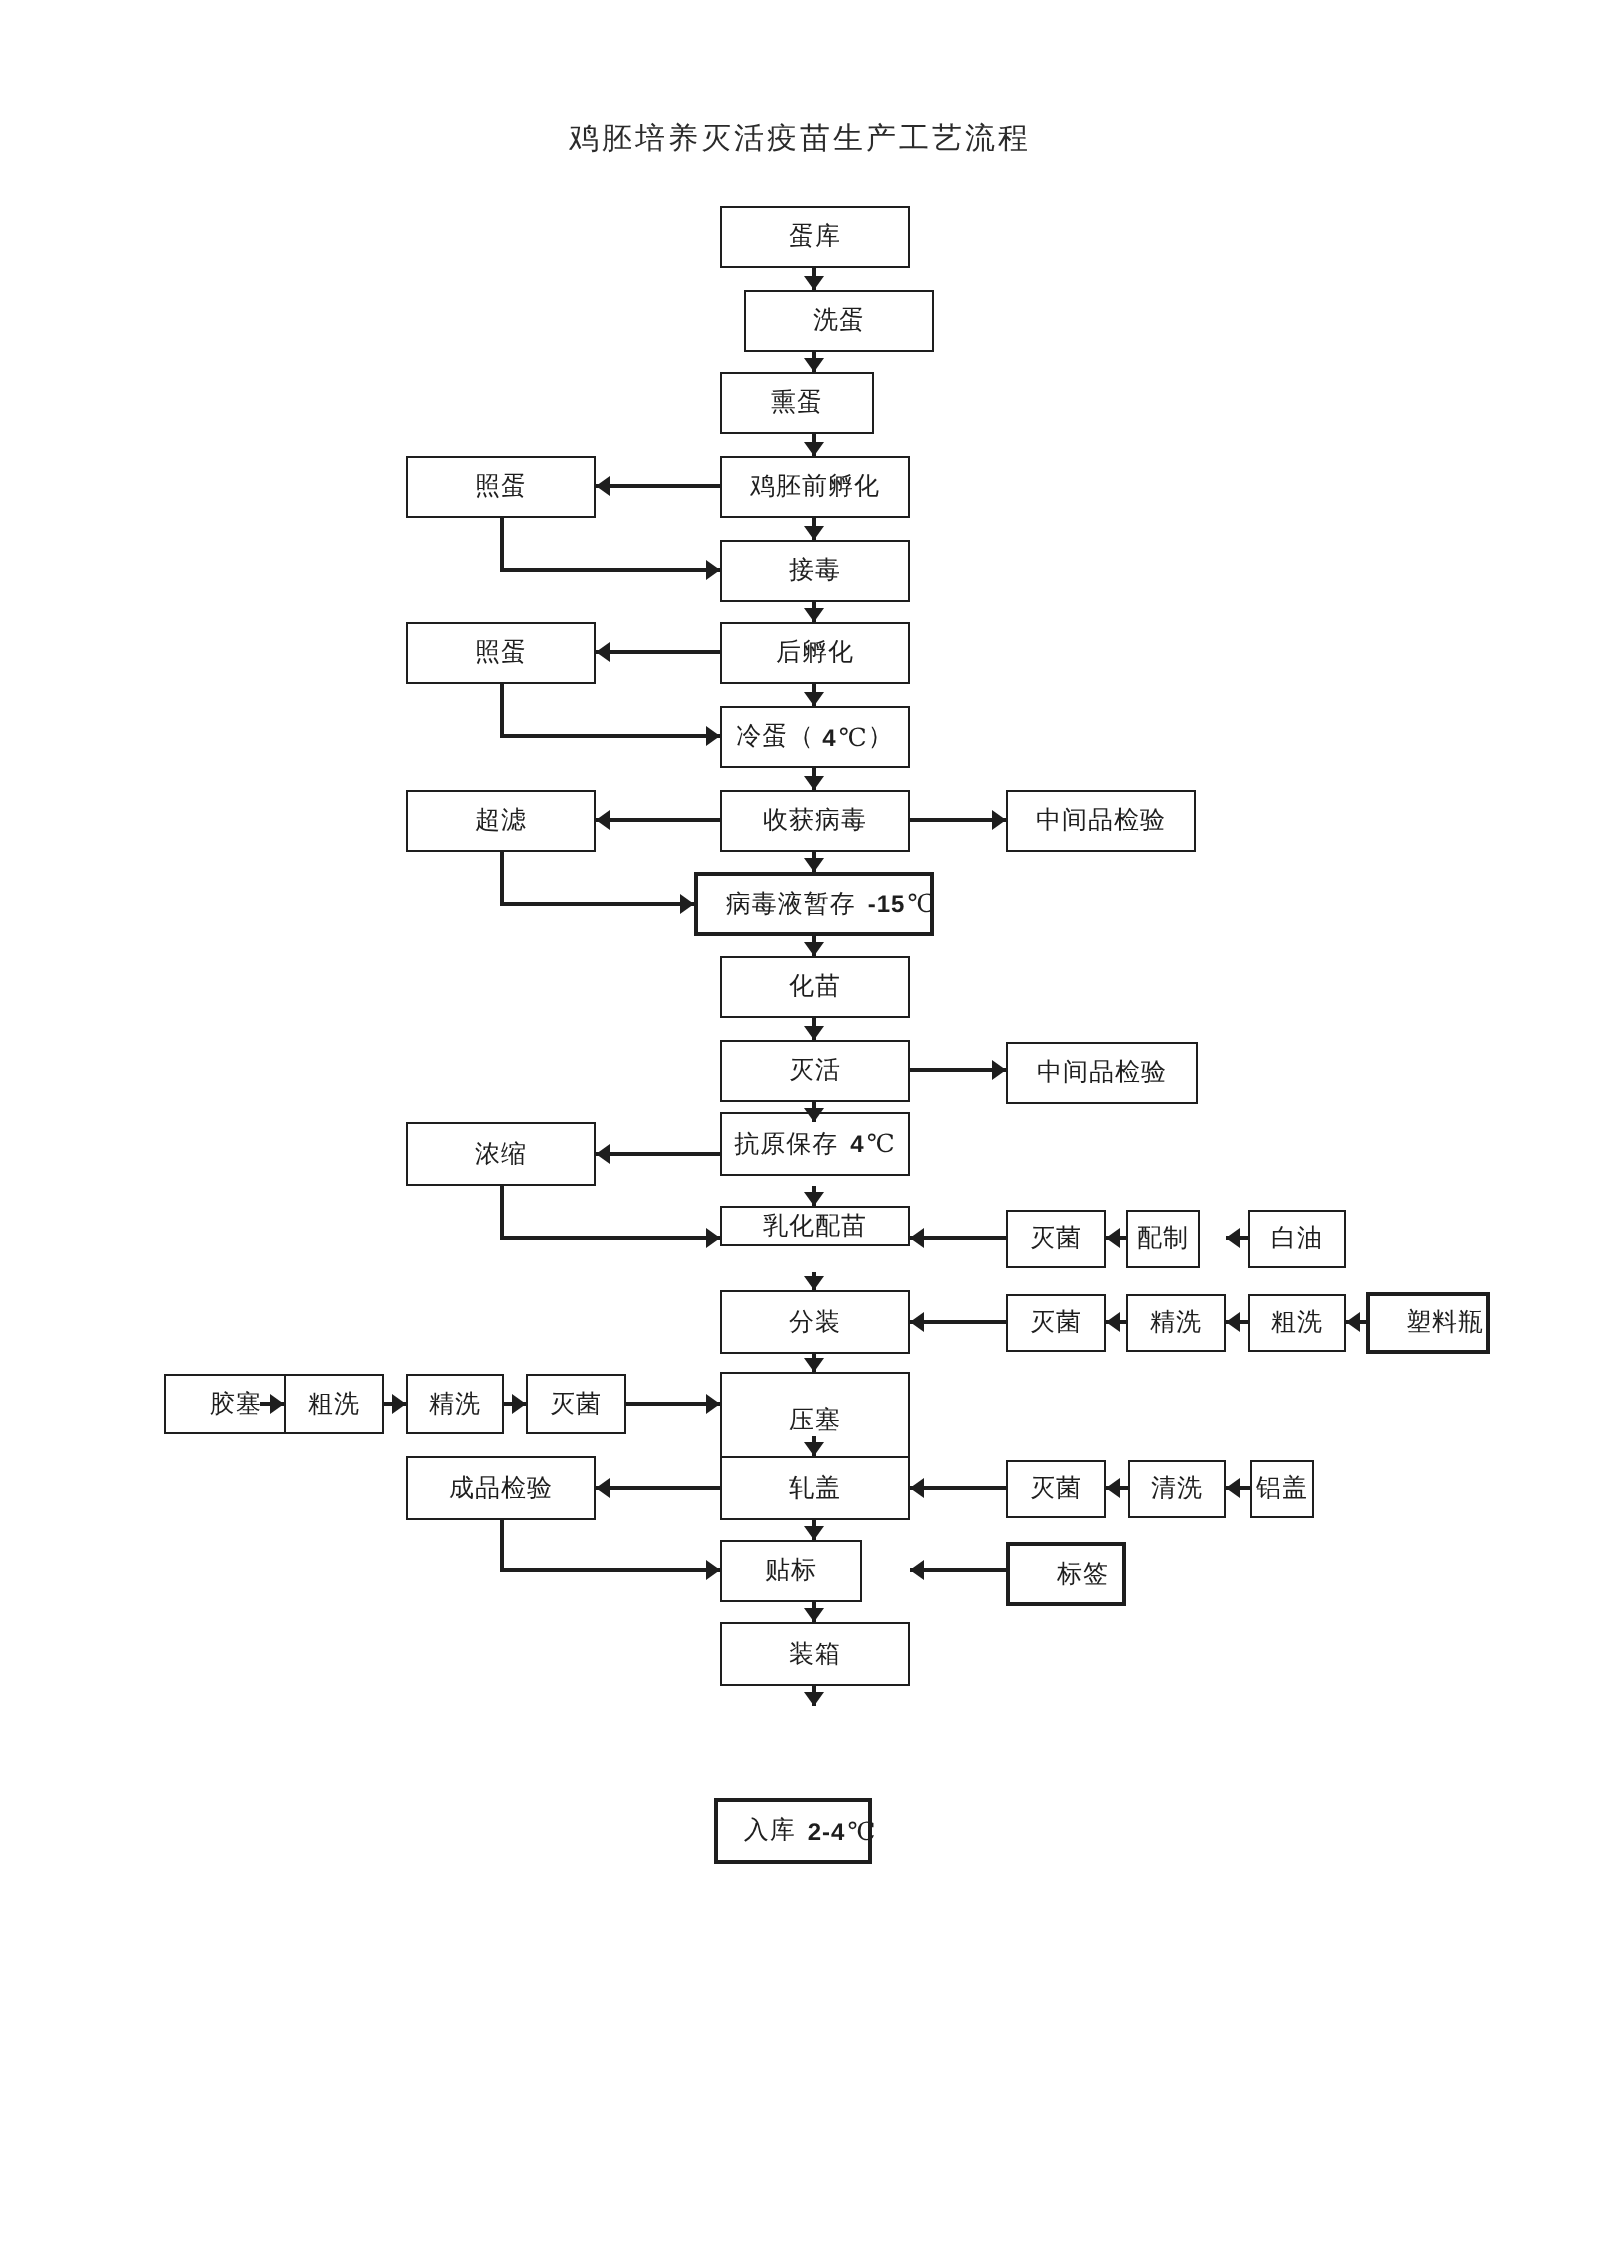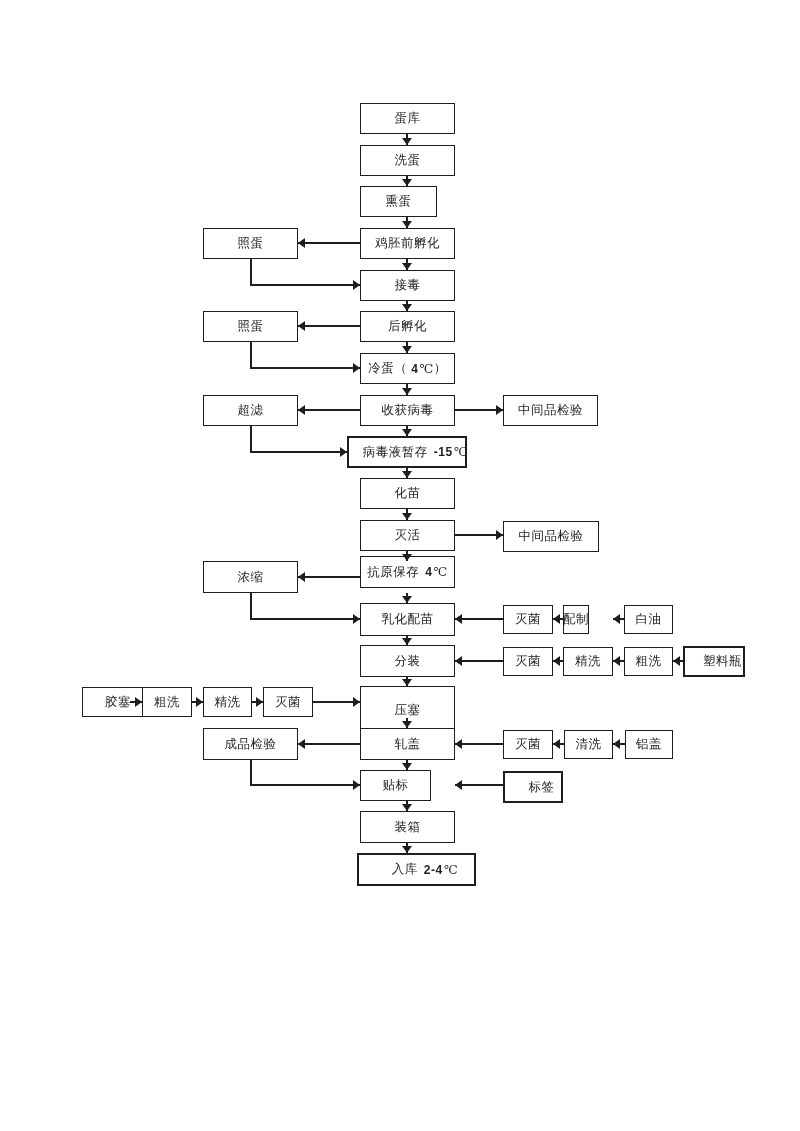--- a/index.html
+++ b/index.html
@@ -21,23 +21,24 @@
       border-left:5px solid transparent;border-right:5px solid transparent;border-top:7px solid #1e1e1e;}
   .num{font-family:"Liberation Sans","DejaVu Sans",sans-serif;font-weight:bold;font-size:12px;margin-left:6px;}
   .num-tight{margin-left:4px;}
   .unit{margin-left:1px;}
 </style>
 </head>
 <body>
 
 <div id="canvas">
 
+  <div class="t" style="top:60px">鸡胚培养灭活疫苗生产工艺流程</div>
 
   <div class="box" style="left:360px;top:103px;width:95px;height:31px">蛋库</div>
-  <div class="box" style="left:360px;top:145px;width:95px;height:31px">洗蛋</div>
+  <div class="box" style="left:372px;top:145px;width:95px;height:31px">洗蛋</div>
   <div class="box" style="left:360px;top:186px;width:77px;height:31px">熏蛋</div>
   <div class="box" style="left:360px;top:228px;width:95px;height:31px">鸡胚前孵化</div>
   <div class="box" style="left:360px;top:270px;width:95px;height:31px">接毒</div>
   <div class="box" style="left:360px;top:311px;width:95px;height:31px">后孵化</div>
   <div class="box" style="left:360px;top:353px;width:95px;height:31px">
     <span>冷蛋（</span>
       <span class="num num-tight">4</span>
       <span class="unit">℃</span>
       <span>）</span>
   </div>
@@ -47,58 +48,58 @@
       <span class="num">-15</span>
       <span class="unit">℃</span>
   </div>
   <div class="box" style="left:360px;top:478px;width:95px;height:31px">化苗</div>
   <div class="box" style="left:360px;top:520px;width:95px;height:31px">灭活</div>
   <div class="box" style="left:360px;top:556px;width:95px;height:32px">
     <span>抗原保存</span>
       <span class="num">4</span>
       <span class="unit">℃</span>
   </div>
-  <div class="box" style="left:360px;top:603px;width:95px;height:33px">乳化配苗</div>
+  <div class="box" style="left:360px;top:603px;width:95px;height:20px">乳化配苗</div>
   <div class="box" style="left:360px;top:645px;width:95px;height:32px">分装</div>
   <div class="box" style="left:360px;top:686px;width:95px;height:48px">压塞</div>
   <div class="box" style="left:360px;top:728px;width:95px;height:32px">轧盖</div>
   <div class="box" style="left:360px;top:770px;width:71px;height:31px">贴标</div>
   <div class="box" style="left:360px;top:811px;width:95px;height:32px">装箱</div>
-  <div class="box thick" style="left:357px;top:853px;width:119px;height:33px">
+  <div class="box thick" style="left:357px;top:899px;width:79px;height:33px">
     <span>入库</span>
       <span class="num">2-4</span>
       <span class="unit">℃</span>
   </div>
 
   <div class="box" style="left:203px;top:228px;width:95px;height:31px">照蛋</div>
   <div class="box" style="left:203px;top:311px;width:95px;height:31px">照蛋</div>
   <div class="box" style="left:203px;top:395px;width:95px;height:31px">超滤</div>
   <div class="box" style="left:203px;top:561px;width:95px;height:32px">浓缩</div>
   <div class="box" style="left:203px;top:728px;width:95px;height:32px">成品检验</div>
 
   <div class="box" style="left:82px;top:687px;width:72px;height:30px">胶塞</div>
   <div class="box" style="left:142px;top:687px;width:50px;height:30px">粗洗</div>
   <div class="box" style="left:203px;top:687px;width:49px;height:30px">精洗</div>
   <div class="box" style="left:263px;top:687px;width:50px;height:30px">灭菌</div>
 
   <div class="box" style="left:503px;top:395px;width:95px;height:31px">中间品检验</div>
   <div class="box" style="left:503px;top:521px;width:96px;height:31px">中间品检验</div>
 
   <div class="box" style="left:503px;top:605px;width:50px;height:29px">灭菌</div>
-  <div class="box" style="left:563px;top:605px;width:26px;height:29px">配制</div>
+  <div class="box" style="left:563px;top:605px;width:37px;height:29px">配制</div>
   <div class="box" style="left:624px;top:605px;width:49px;height:29px">白油</div>
 
   <div class="box" style="left:503px;top:647px;width:50px;height:29px">灭菌</div>
   <div class="box" style="left:563px;top:647px;width:50px;height:29px">精洗</div>
   <div class="box" style="left:624px;top:647px;width:49px;height:29px">粗洗</div>
   <div class="box thick" style="left:683px;top:646px;width:62px;height:31px">塑料瓶</div>
 
   <div class="box" style="left:503px;top:730px;width:50px;height:29px">灭菌</div>
   <div class="box" style="left:564px;top:730px;width:49px;height:29px">清洗</div>
-  <div class="box" style="left:625px;top:730px;width:48px;height:29px">铝盖</div>
+  <div class="box" style="left:625px;top:730px;width:32px;height:29px">铝盖</div>
 
   <div class="box thick" style="left:503px;top:771px;width:60px;height:32px">标签</div>
 
   <div class="v ad" style="left:406px;top:134px;height:11px"></div>
   <div class="v ad" style="left:406px;top:176px;height:10px"></div>
   <div class="v ad" style="left:406px;top:217px;height:11px"></div>
   <div class="v ad" style="left:406px;top:259px;height:11px"></div>
   <div class="v ad" style="left:406px;top:301px;height:10px"></div>
   <div class="v ad" style="left:406px;top:342px;height:11px"></div>
   <div class="v ad" style="left:406px;top:384px;height:11px"></div>

